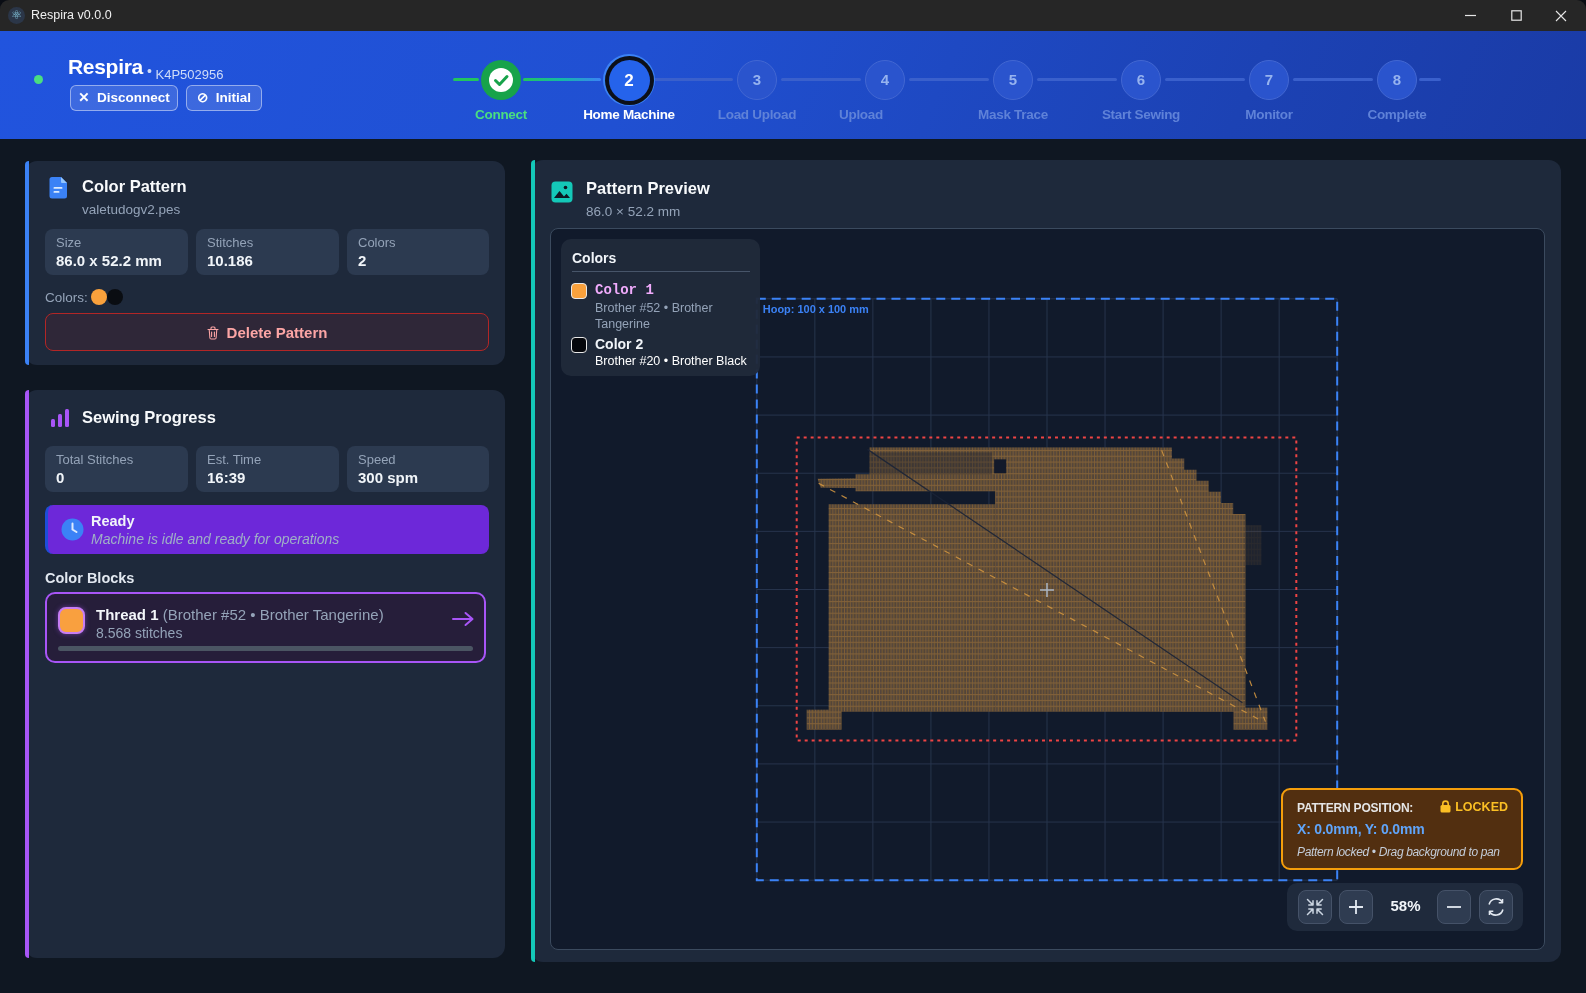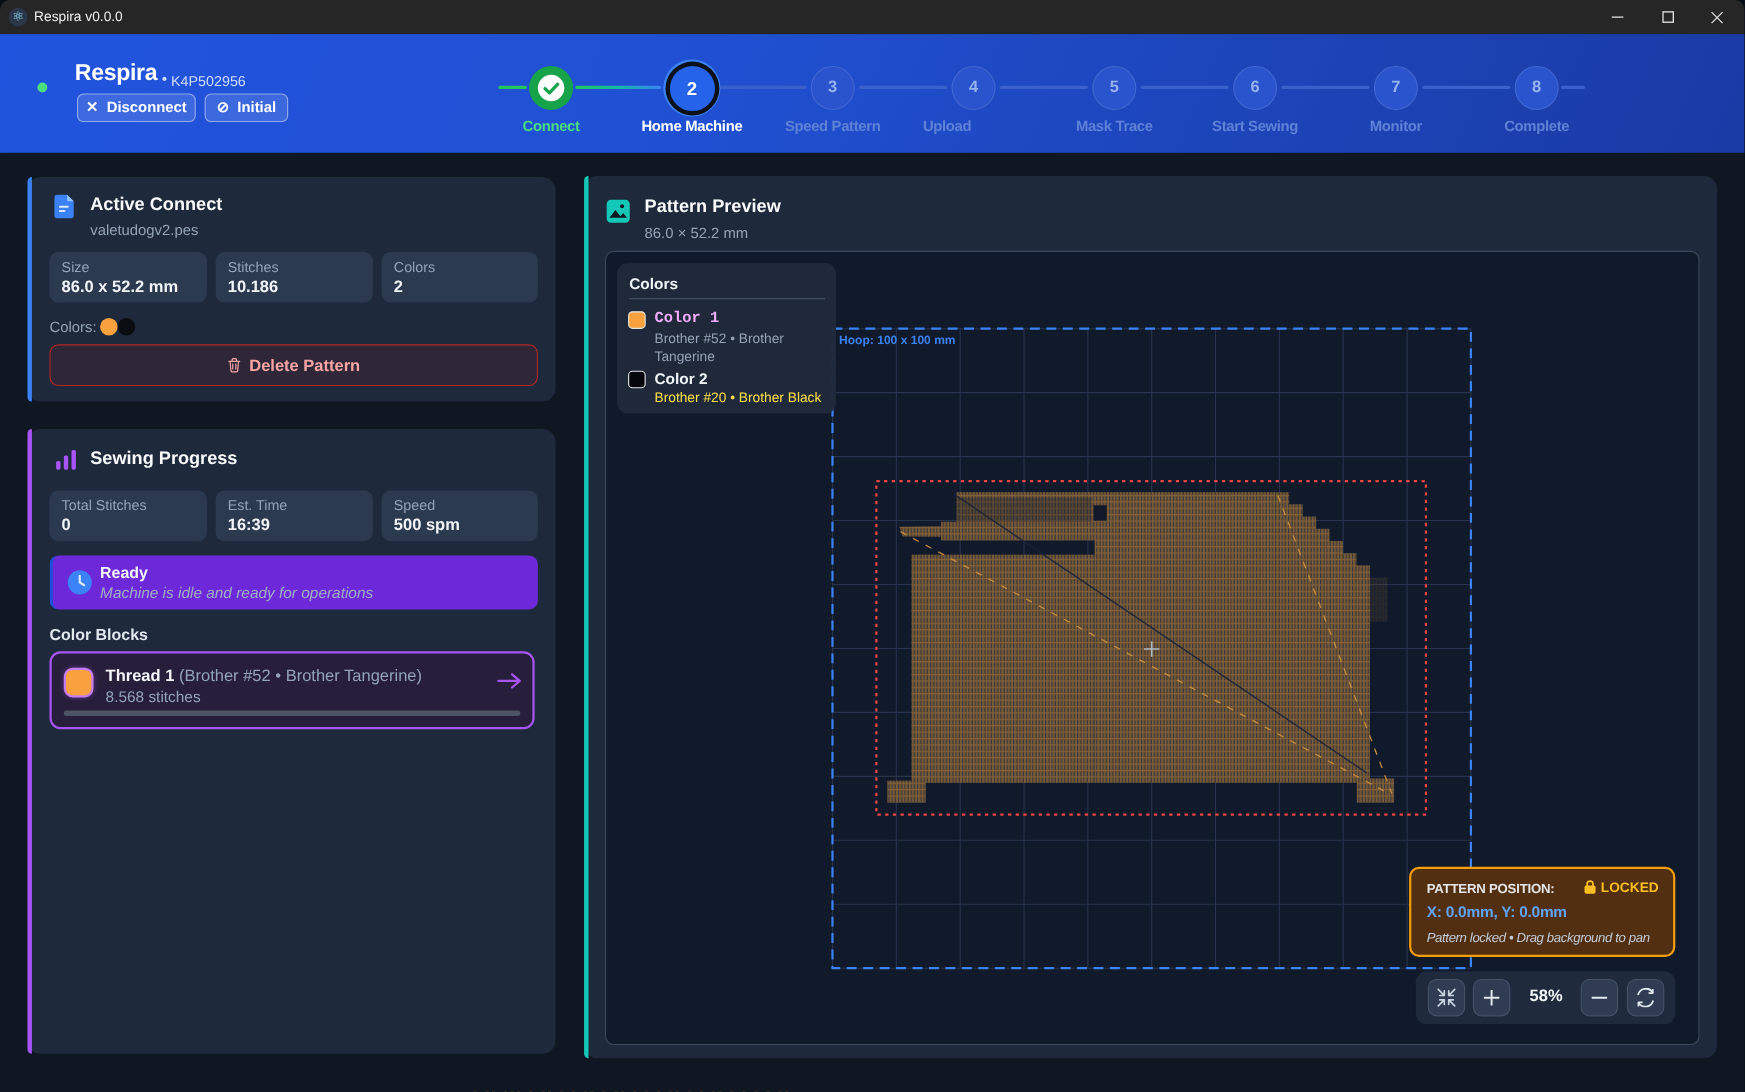--- a/index.html
+++ b/index.html
@@ -84,40 +84,40 @@
   <div class="abs" style="left:5.5px; top:5.5px; width:41px; height:41px; border-radius:50%; background:#2563eb; color:#fff; font-size:17px; font-weight:bold; line-height:41px;">2</div>
 </div>
 <div class="step-circle abs" style="left:737px; top:29px; width:40px; height:40px; background:#2a54cd; border:1.5px solid #4267d2; color:#96b3ef; font-size:15px; font-weight:bold; line-height:37px;">3</div>
 <div class="step-circle abs" style="left:865px; top:29px; width:40px; height:40px; background:#2a54cd; border:1.5px solid #4267d2; color:#96b3ef; font-size:15px; font-weight:bold; line-height:37px;">4</div>
 <div class="step-circle abs" style="left:993px; top:29px; width:40px; height:40px; background:#2a54cd; border:1.5px solid #4267d2; color:#96b3ef; font-size:15px; font-weight:bold; line-height:37px;">5</div>
 <div class="step-circle abs" style="left:1121px; top:29px; width:40px; height:40px; background:#2a54cd; border:1.5px solid #4267d2; color:#96b3ef; font-size:15px; font-weight:bold; line-height:37px;">6</div>
 <div class="step-circle abs" style="left:1249px; top:29px; width:40px; height:40px; background:#2a54cd; border:1.5px solid #4267d2; color:#96b3ef; font-size:15px; font-weight:bold; line-height:37px;">7</div>
 <div class="step-circle abs" style="left:1377px; top:29px; width:40px; height:40px; background:#2a54cd; border:1.5px solid #4267d2; color:#96b3ef; font-size:15px; font-weight:bold; line-height:37px;">8</div>
 <div class="step-label abs" style="left:441px; color:#4ade80;">Connect</div>
 <div class="step-label abs" style="left:569px; color:#ffffff;">Home Machine</div>
-<div class="step-label abs" style="left:697px; color:#5f82d8;">Speed Pattern</div>
+<div class="step-label abs" style="left:697px; color:#5f82d8;">Load Upload</div>
 <div class="step-label abs" style="left:801px; color:#5f82d8;">Upload</div>
 <div class="step-label abs" style="left:953px; color:#5f82d8;">Mask Trace</div>
 <div class="step-label abs" style="left:1081px; color:#5f82d8;">Start Sewing</div>
 <div class="step-label abs" style="left:1209px; color:#5f82d8;">Monitor</div>
 <div class="step-label abs" style="left:1337px; color:#5f82d8;">Complete</div>
 </div>
 </div>
 
 <div id="main" class="abs">
 
 <div class="card" style="left:25px; top:22px; width:480px; height:204px;">
   <div class="lbord" style="background:#3b82f6;"></div>
   <svg class="abs" style="left:24px; top:15px;" width="21" height="24" viewBox="0 0 21 24">
     <path d="M3 1 h9 l6 6 v13 a2.5 2.5 0 0 1 -2.5 2.5 h-12.5 a2.5 2.5 0 0 1 -2.5 -2.5 v-16.5 a2.5 2.5 0 0 1 2.5 -2.5 z" fill="#3b82f6"></path>
     <path d="M12 1 l6 6 h-5 a1 1 0 0 1 -1 -1 z" fill="#93c5fd"></path>
     <rect x="4.5" y="11" width="9" height="1.8" rx="0.9" fill="#dbeafe"></rect>
     <rect x="4.5" y="15" width="6" height="1.8" rx="0.9" fill="#dbeafe"></rect>
   </svg>
-  <div class="ctitle abs" style="left:57px; top:16px;">Active Connect</div>
+  <div class="ctitle abs" style="left:57px; top:16px;">Color Pattern</div>
   <div class="csub abs" style="left:57px; top:41px;">valetudogv2.pes</div>
   <div class="statbox" style="left:20px; top:68px; width:143px;">
         <div class="lab">Size</div>
         <div class="val">86.0 x 52.2 mm</div>
       </div>
   <div class="statbox" style="left:171px; top:68px; width:143px;">
         <div class="lab">Stitches</div>
         <div class="val">10.186</div>
       </div>
   <div class="statbox" style="left:322px; top:68px; width:142px;">
@@ -144,21 +144,21 @@
   <div class="statbox" style="left:20px; top:56px; width:143px;">
         <div class="lab">Total Stitches</div>
         <div class="val">0</div>
       </div>
   <div class="statbox" style="left:171px; top:56px; width:143px;">
         <div class="lab">Est. Time</div>
         <div class="val">16:39</div>
       </div>
   <div class="statbox" style="left:322px; top:56px; width:142px;">
         <div class="lab">Speed</div>
-        <div class="val">500 spm</div>
+        <div class="val">300 spm</div>
       </div>
 
   <div class="abs" style="left:20px; top:115px; width:444px; height:49px; background:#6d28d9; border-radius:8px; border-left:3px solid #1d4ed8;">
     <svg class="abs" style="left:13px; top:13px;" width="23" height="23" viewBox="0 0 23 23">
       <circle cx="11.5" cy="11.5" r="11" fill="#3b82f6"></circle>
       <path d="M11.5 5.5 v6 l4 2.5" stroke="#dbeafe" stroke-width="2" fill="none" stroke-linecap="round"></path>
     </svg>
     <div class="abs" style="left:43px; top:8px; font-size:14.5px; font-weight:bold; color:#f1f5f9;">Ready</div>
     <div class="abs" style="left:43px; top:26px; font-size:14px; color:#9fb0c6;font-style:italic;">Machine is idle and ready for operations</div>
   </div>
@@ -249,21 +249,21 @@
 </svg>
 
 <div class="abs" style="left:30px; top:79px; width:199px; height:137px; background:rgba(32,42,58,0.96); border-radius:10px;">
   <div class="abs" style="left:11px; top:11px; font-size:14px; font-weight:bold; color:#f1f5f9;">Colors</div>
   <div class="abs" style="left:11px; top:32px; width:178px; border-top:1px solid #475569;"></div>
   <div class="abs" style="left:10px; top:44px; width:16px; height:16px; border-radius:4px; background:#f9a13c; border:1px solid #e8e8e8;"></div>
   <div class="abs" style="left:34px; top:43px; font-size:14px; font-weight:bold; color:#f0abfc;font-family:Liberation Mono, monospace;">Color 1</div>
   <div class="abs" style="left:34px; top:61px; font-size:12.5px; color:#94a3b8; line-height:16px;">Brother #52 • Brother<br>Tangerine</div>
   <div class="abs" style="left:10px; top:98px; width:16px; height:16px; border-radius:4px; background:#05070c; border:1px solid #e8e8e8;"></div>
   <div class="abs" style="left:34px; top:97px; font-size:14px; font-weight:bold; color:#f1f5f9;">Color 2</div>
-  <div class="abs" style="left:34px; top:115px; font-size:12.5px; color:#fde047;">Brother #20 • Brother Black</div>
+  <div class="abs" style="left:34px; top:115px; font-size:12.5px; color:#ffffff;">Brother #20 • Brother Black</div>
 </div>
 
 <div class="abs" style="left:750px; top:628px; width:242px; height:82px; background:#522f10; border:2px solid #f59e0b; border-radius:9px;">
   <div class="abs" style="left:14px; top:11px; font-size:12px; font-weight:bold; color:#e5e5e5; letter-spacing:-0.2px;">PATTERN POSITION:</div>
   <div class="abs" style="right:13px; top:10px; font-size:12.5px; font-weight:bold; color:#fbbf24;">
     <svg width="11" height="13" viewBox="0 0 11 13" style="vertical-align:-2px; margin-right:4px;">
             <rect x="0.5" y="5" width="10" height="7.5" rx="1.5" fill="#fbbf24"></rect>
             <path d="M2.8 5.5 v-1.7 a2.7 2.7 0 0 1 5.4 0 v1.7" stroke="#fbbf24" stroke-width="1.6" fill="none"></path>
           </svg>LOCKED</div>
   <div class="abs" style="left:14px; top:31px; font-size:14px; font-weight:bold; color:#60a5fa; letter-spacing:-0.2px;">X: 0.0mm, Y: 0.0mm</div>

